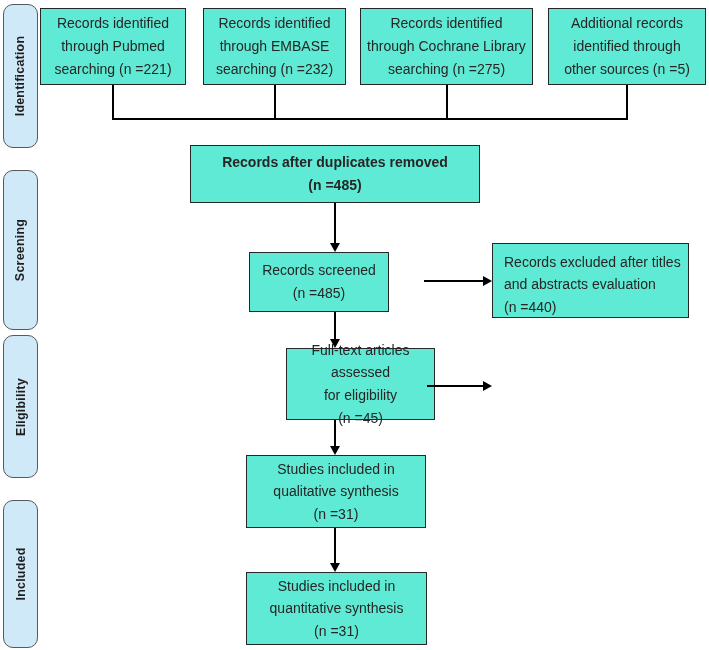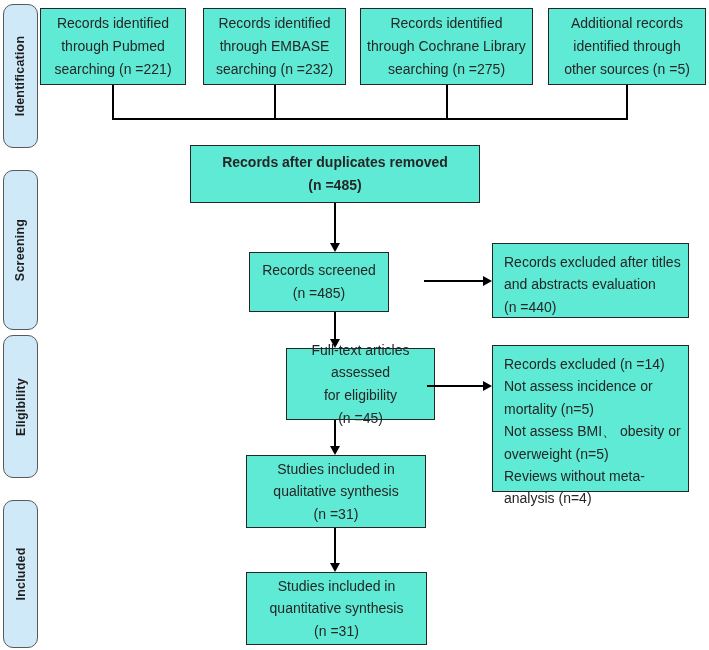--- a/index.html
+++ b/index.html
@@ -131,27 +131,20 @@
   <div class="vline" style="left:334px; top:312px; height:28px;"></div>
   <div class="arrow-down" style="left:330px; top:339px;"></div>
 
   <div class="box" style="left:246px; top:348px; width:149px; height:72px;margin-left:40px;">Full-text articles assessed
 for eligibility
 (n =45)</div>
 
   <div class="hline" style="left:427px; top:385px; width:57px;"></div>
   <div class="arrow-right" style="left:483px; top:381px;"></div>
 
-  <div class="box align-left" style="left:492px; top:345px; width:197px; height:147px;">Records excluded (n =14)
-Not assess incidence or
-mortality (n=5)
-Not assess BMI、 obesity or
-overweight (n=5)
-Reviews without meta-
-analysis (n=4)</div>
 
   <div class="vline" style="left:334px; top:420px; height:27px;"></div>
   <div class="arrow-down" style="left:330px; top:446px;"></div>
 
   <div class="box" style="left:246px; top:455px; width:180px; height:73px;">Studies included in
 qualitative synthesis
 (n =31)</div>
 
   <div class="vline" style="left:334px; top:528px; height:36px;"></div>
   <div class="arrow-down" style="left:330px; top:563px;"></div>

